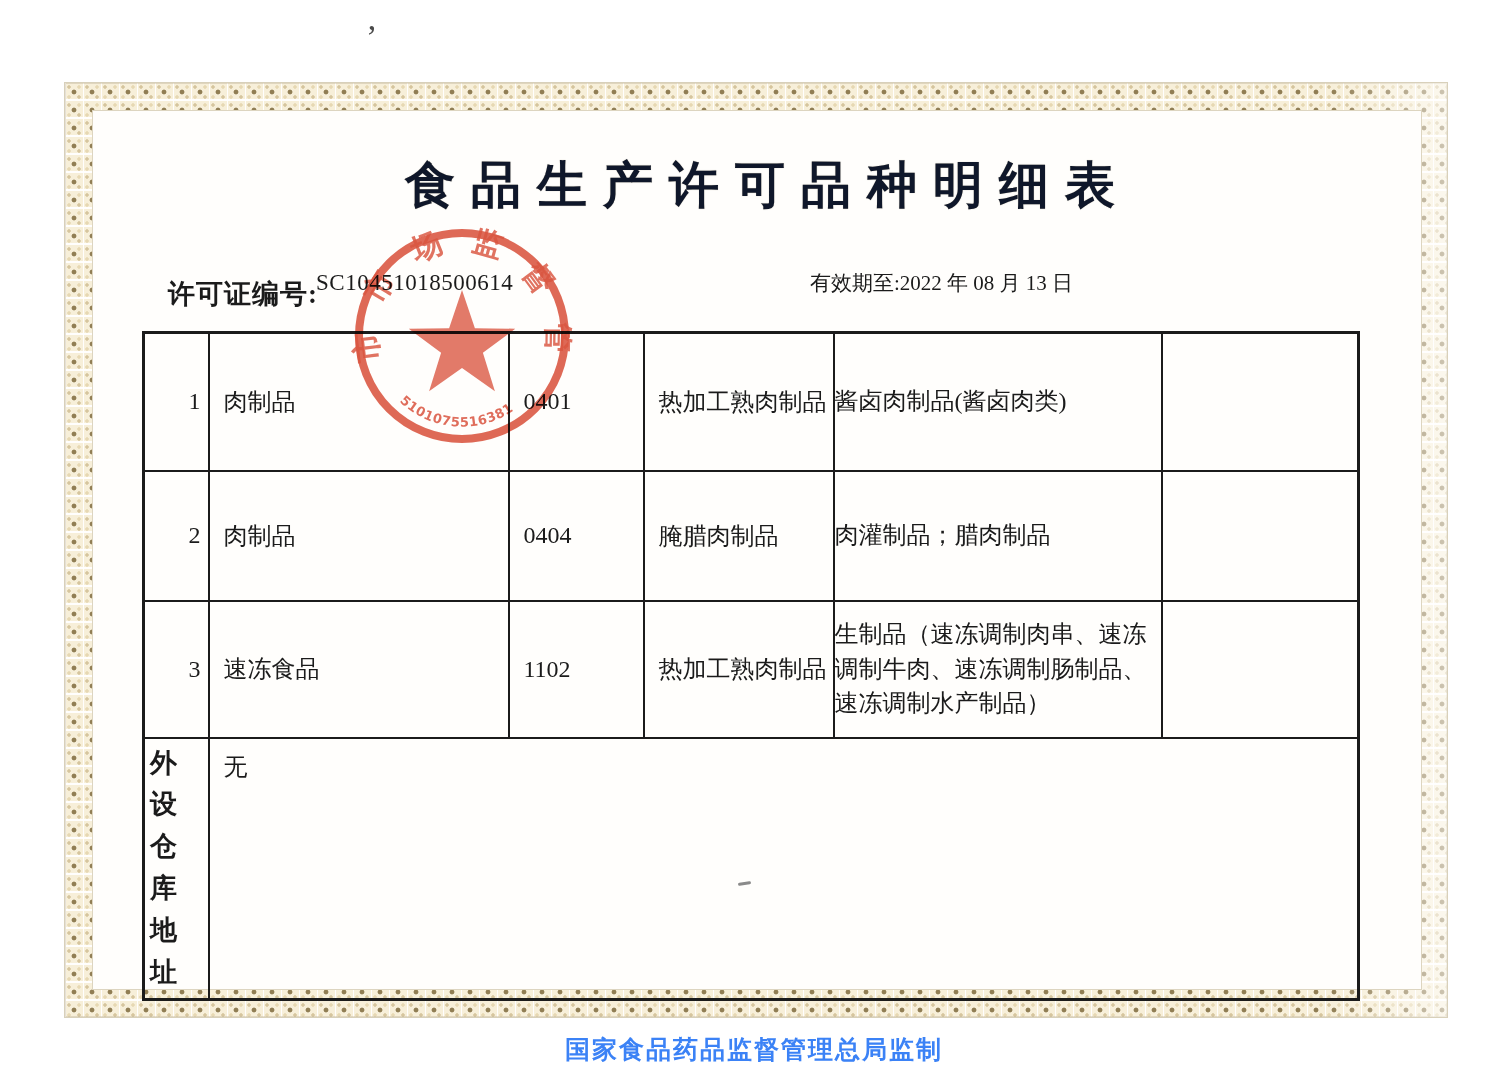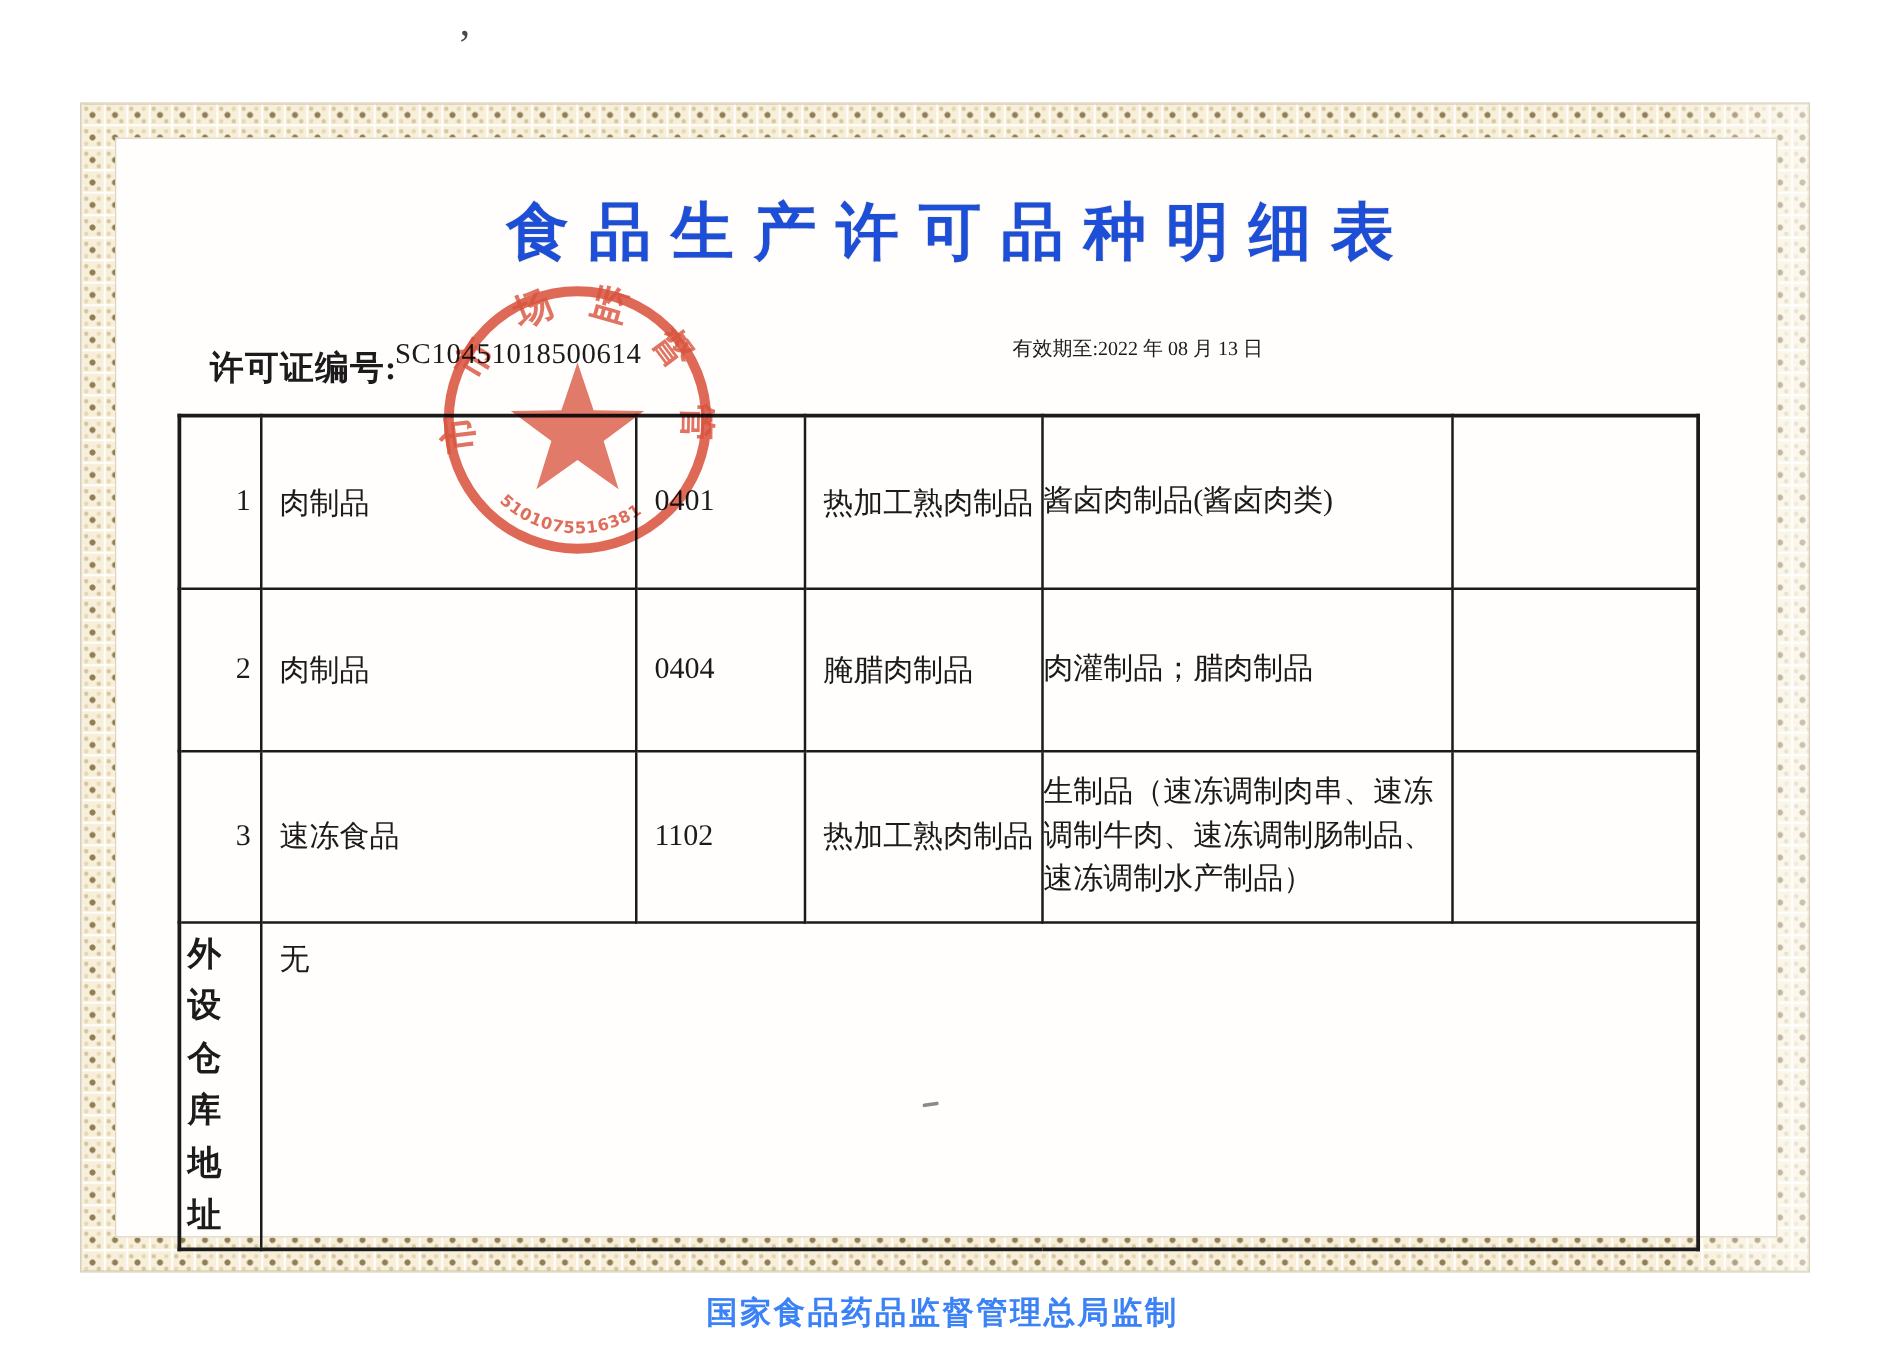--- a/index.html
+++ b/index.html
@@ -31,29 +31,29 @@
   }
   .page{
     position:absolute;left:92px;top:110px;width:1328px;height:878px;
     background:#fffefc;border:1px solid #ddd5c0;
   }
   
   .title{
     position:absolute;left:92px;top:152px;width:1328px;
     text-align:center;transform:translateX(12px);
     font-size:50px;font-weight:bold;letter-spacing:16px;
-    color:#1d4ed8;text-shadow:0 0 1px rgba(90,70,20,.4);
+    color:#0f172a;text-shadow:0 0 1px rgba(90,70,20,.4);
     white-space:nowrap;
   }
   
   .license{position:absolute;left:168px;top:260px;width:1100px;height:54px;}
   .license .lbl{position:absolute;left:0;top:16px;font-size:27px;font-weight:bold;letter-spacing:1px;text-align:right;}
   .license .num{position:absolute;left:148px;top:10px;font-size:23px;letter-spacing:.5px;}
   .license .d1{position:absolute;left:350px;top:9px;font-size:23px;}
-  .license .d2{position:absolute;left:642px;top:9px;font-size:16px;}
+  .license .d2{position:absolute;left:642px;top:9px;font-size:21px;}
   
   table.lic{
     position:absolute;left:142px;top:331px;width:1215px;
     border-collapse:collapse;table-layout:fixed;
     font-size:24px;
   }
   table.lic{border:3px solid #1b1b1b;}
   table.lic th,table.lic td{border:2px solid #1b1b1b;overflow:hidden;}
   table.lic th{font-size:26px;font-weight:bold;text-align:center;vertical-align:middle;letter-spacing:1px;}
   tr.hdr{height:58px;}

